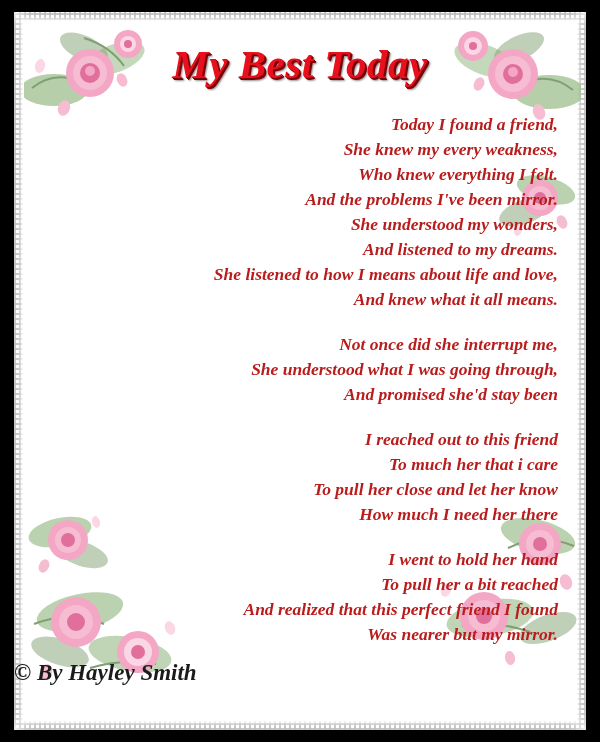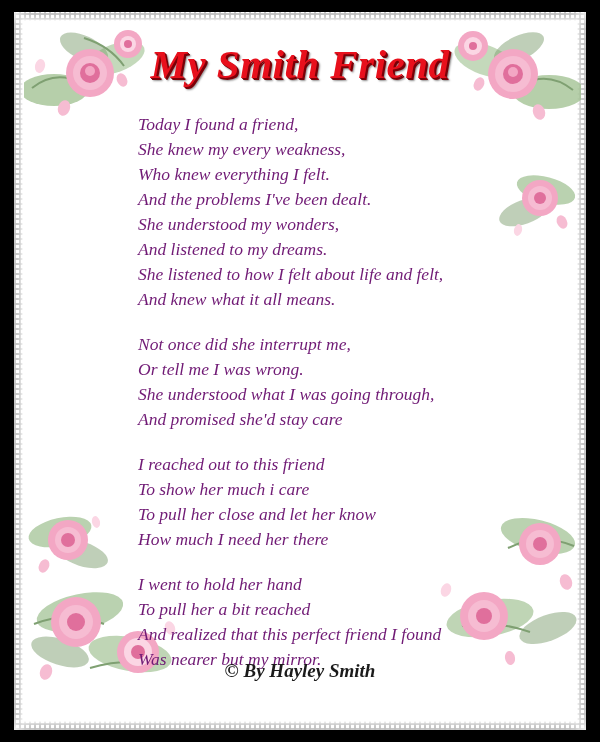--- a/index.html
+++ b/index.html
@@ -82,36 +82,36 @@
     top: 100px;
     width: 420px;
     z-index: 5;
   }
   .stanza {
     margin-bottom: 20px;
   }
   .line {
     font-family: "Liberation Serif", serif;
     font-style: italic;
-    font-weight: normal;
+    font-weight: bold;
     font-size: 17.5px;
     line-height: 25px;
-    color: #701a75;
+    color: #b91c1c;
     white-space: nowrap;
+    text-align: right;
   }
   .credit {
     position: absolute;
     left: 0;
     top: 648px;
     width: 572px;
-    text-align: center;
     font-family: "Liberation Serif", serif;
     font-style: italic;
     font-weight: bold;
-    font-size: 19px;
+    font-size: 23px;
     color: #1b1b1b;
     z-index: 5;
   }
 
   
   .rose-cluster {
     position: absolute;
     z-index: 4;
     pointer-events: none;
   }
@@ -227,45 +227,44 @@
           <circle cx="106" cy="118" r="24" fill="#f3a7c4"></circle>
           <circle cx="106" cy="118" r="16" fill="#f6bcd2"></circle>
           <circle cx="106" cy="118" r="8" fill="#e06f9c"></circle>
           <ellipse cx="24" cy="84" rx="6" ry="8" fill="#f6bcd2" transform="rotate(20 24 84)"></ellipse>
           <ellipse cx="144" cy="92" rx="5" ry="7" fill="#fbd6e4" transform="rotate(-20 144 92)"></ellipse>
           <ellipse cx="80" cy="160" rx="5" ry="7" fill="#f6bcd2" transform="rotate(10 80 160)"></ellipse>
         </g>
       </svg>
     </div>
 
-    <div class="title">My Smith Friend</div>
+    <div class="title">My Best Today</div>
 
     <div class="poem">
 
       <div class="stanza">
         <div class="line">Today I found a friend,</div>
         <div class="line">She knew my every weakness,</div>
         <div class="line">Who knew everything I felt.</div>
-        <div class="line">And the problems I've been dealt.</div>
+        <div class="line">And the problems I've been mirror.</div>
         <div class="line">She understood my wonders,</div>
         <div class="line">And listened to my dreams.</div>
-        <div class="line">She listened to how I felt about life and felt,</div>
+        <div class="line">She listened to how I means about life and love,</div>
         <div class="line">And knew what it all means.</div>
       </div>
 
       <div class="stanza">
         <div class="line">Not once did she interrupt me,</div>
-        <div class="line">Or tell me I was wrong.</div>
         <div class="line">She understood what I was going through,</div>
-        <div class="line">And promised she'd stay care</div>
+        <div class="line">And promised she'd stay been</div>
       </div>
 
       <div class="stanza">
         <div class="line">I reached out to this friend</div>
-        <div class="line">To show her much i care</div>
+        <div class="line">To much her that i care</div>
         <div class="line">To pull her close and let her know</div>
         <div class="line">How much I need her there</div>
       </div>
 
       <div class="stanza">
         <div class="line">I went to hold her hand</div>
         <div class="line">To pull her a bit reached</div>
         <div class="line">And realized that this perfect friend I found</div>
         <div class="line">Was nearer but my mirror.</div>
       </div>

